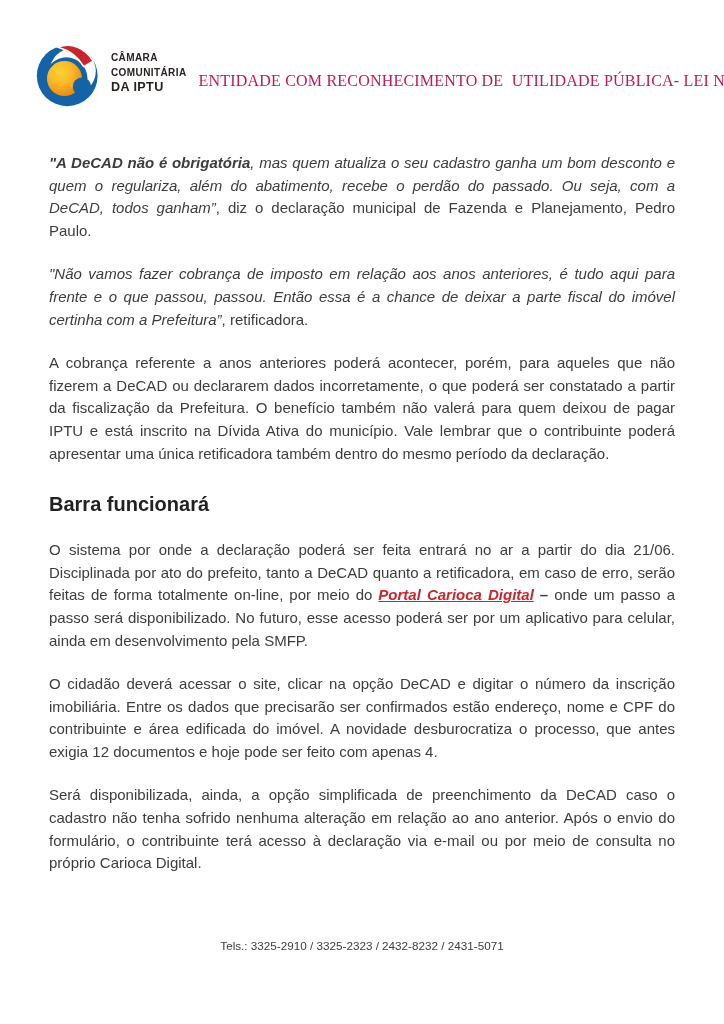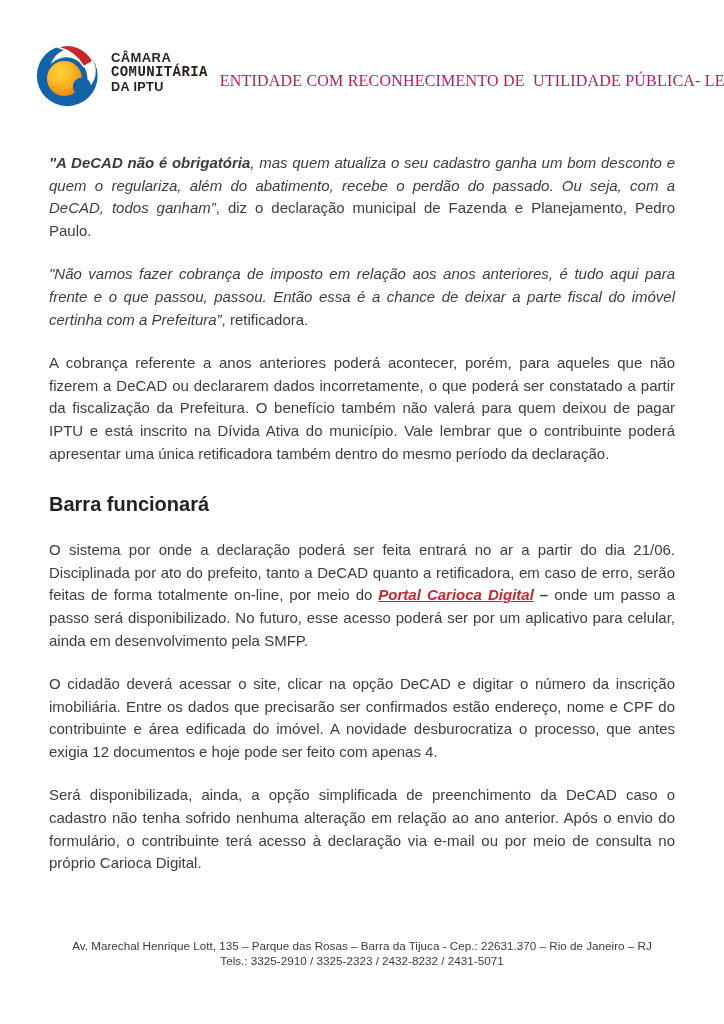--- a/index.html
+++ b/index.html
@@ -11,22 +11,22 @@
   .page{
     position:relative; width:724px; height:1024px; margin:0 auto;
     background:#fff; overflow:hidden;
     font-family:"Liberation Sans","DejaVu Sans",sans-serif;
     color:var(--text);
   }
   
   .header{position:absolute; top:38px; left:33px; right:40px; display:flex; align-items:flex-start;}
   .logo{width:74px; height:70px; flex:0 0 auto;}
   .brand{margin-left:4px; padding-top:12px; color:var(--brand); font-weight:bold; line-height:15px; letter-spacing:.4px; white-space:nowrap;}
-  .brand .l1{font-size:13px;}
-  .brand .l2{font-size:14px;font-family:Liberation Mono, monospace;}
+  .brand .l1{font-size:10px;}
+  .brand .l2{font-size:10px;}
   .brand .l3{font-size:12.6px;}
   .entity{
     font-family:"Liberation Serif","DejaVu Serif",serif;
     font-size:16px; color:#be185d; letter-spacing:.2px;
     margin-left:12px; padding-top:34px; white-space:nowrap;
   }
   
   .article{position:absolute; top:152px; left:49px; width:626px;}
   .article p{
     font-size:15px; line-height:22.6px; text-align:justify;
@@ -85,17 +85,16 @@
     <p><span>A cobrança referente a anos anteriores poderá acontecer, porém, para aqueles que não fizerem a DeCAD ou declararem dados incorretamente, o que poderá ser constatado a partir da fiscalização da Prefeitura. O benefício também não valerá para quem deixou de pagar IPTU e está inscrito na Dívida Ativa do município. Vale lembrar que o contribuinte poderá apresentar uma única retificadora também dentro do mesmo período da declaração.</span></p>
 
     <h2>Barra funcionará</h2>
 
     <p><span>O sistema por onde a declaração poderá ser feita entrará no ar a partir do dia 21/06. Disciplinada por ato do prefeito, tanto a DeCAD quanto a retificadora, em caso de erro, serão feitas de forma totalmente on-line, por meio do </span><span class="link">Portal Carioca Digital</span><span class="b"> –</span><span> onde um passo a passo será disponibilizado. No futuro, esse acesso poderá ser por um aplicativo para celular, ainda em desenvolvimento pela SMFP.</span></p>
     <p><span>O cidadão deverá acessar o site, clicar na opção DeCAD e digitar o número da inscrição imobiliária. Entre os dados que precisarão ser confirmados estão endereço, nome e CPF do contribuinte e área edificada do imóvel. A novidade desburocratiza o processo, que antes exigia 12 documentos e hoje pode ser feito com apenas 4.</span></p>
     <p><span>Será disponibilizada, ainda, a opção simplificada de preenchimento da DeCAD caso o cadastro não tenha sofrido nenhuma alteração em relação ao ano anterior. Após o envio do formulário, o contribuinte terá acesso à declaração via e-mail ou por meio de consulta no próprio Carioca Digital.</span></p>
   </div>
 
   <div class="footer">
-    <div>Av. Marechal Henrique Lott, 135 – Parque das Rosas – Barra da Tijuca - Cep.: 22631.370 – Rio de Janeiro – RJ</div>
     <div>Tels.: 3325-2910 / 3325-2323 / 2432-8232 / 2431-5071</div>
   </div>
 
 </div>
 
 </body></html>

